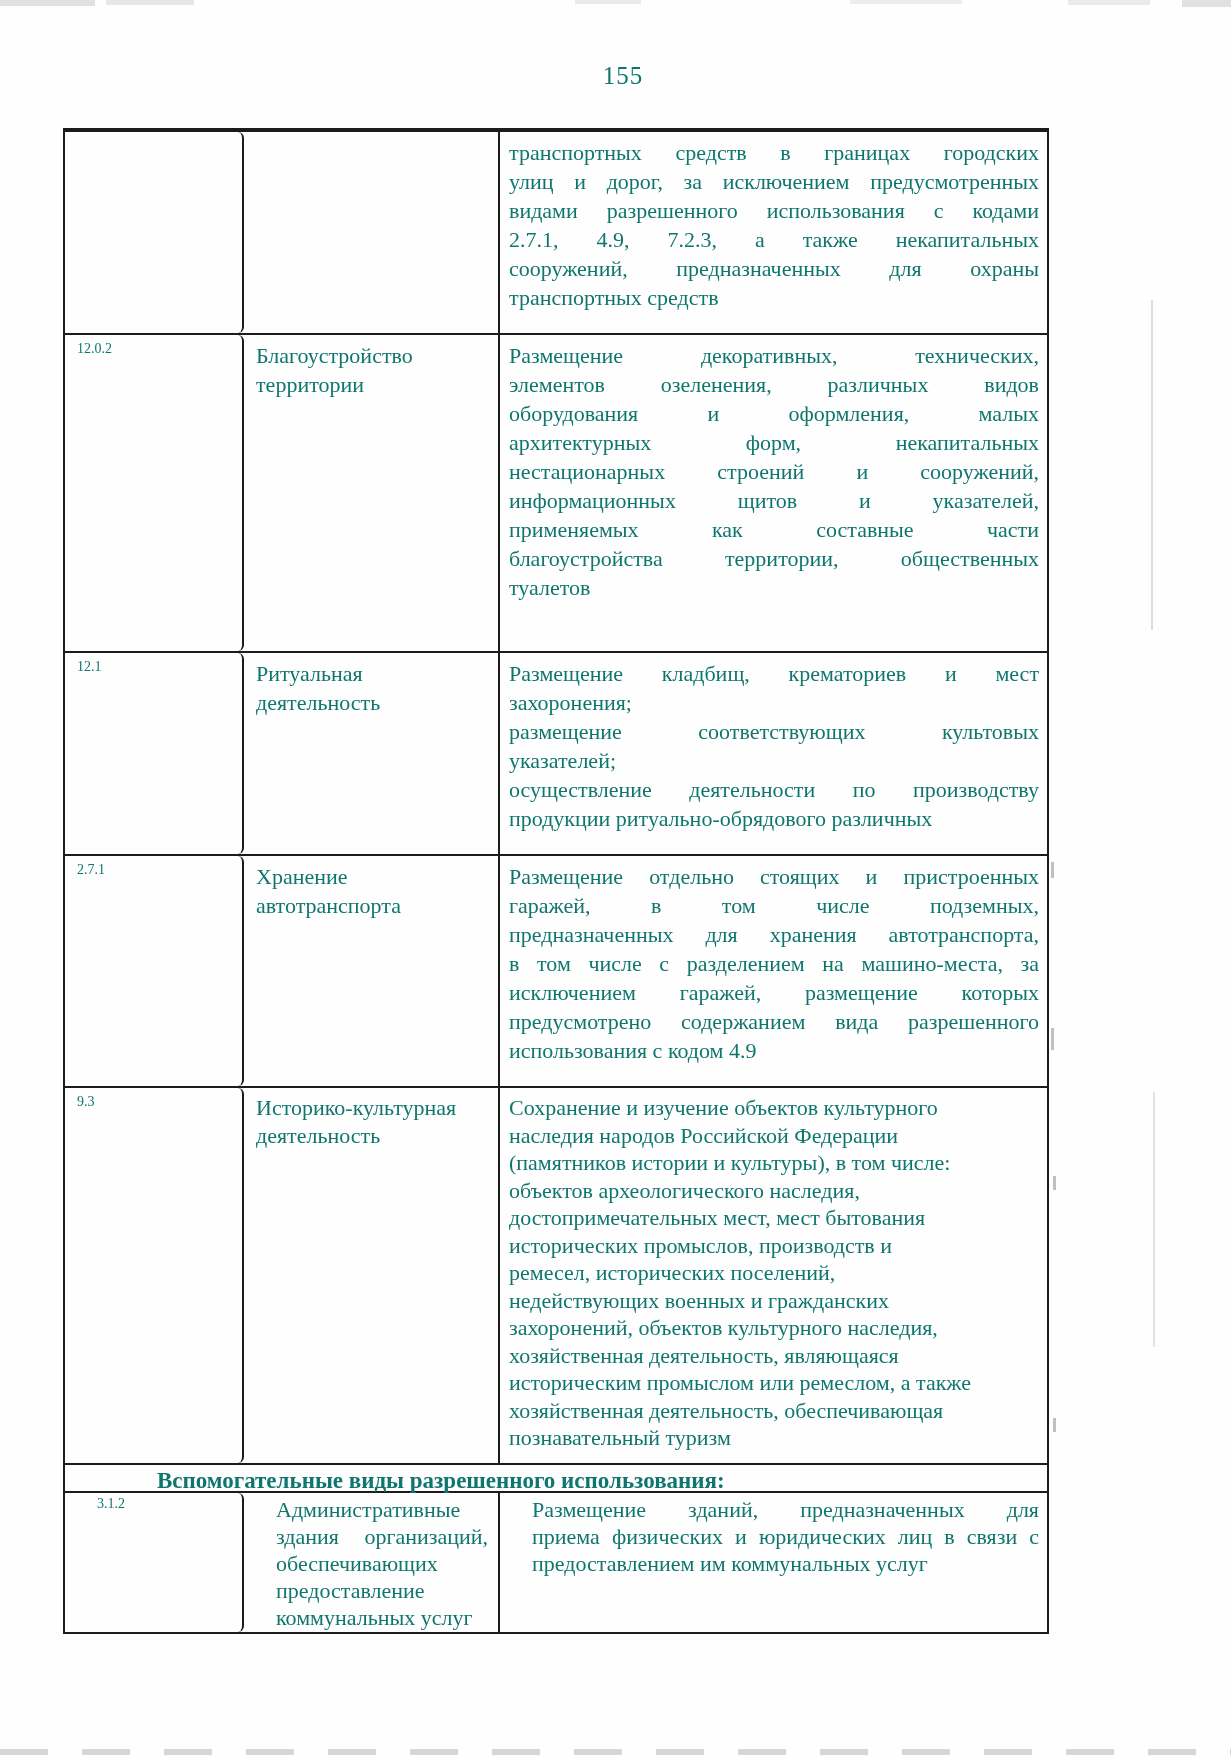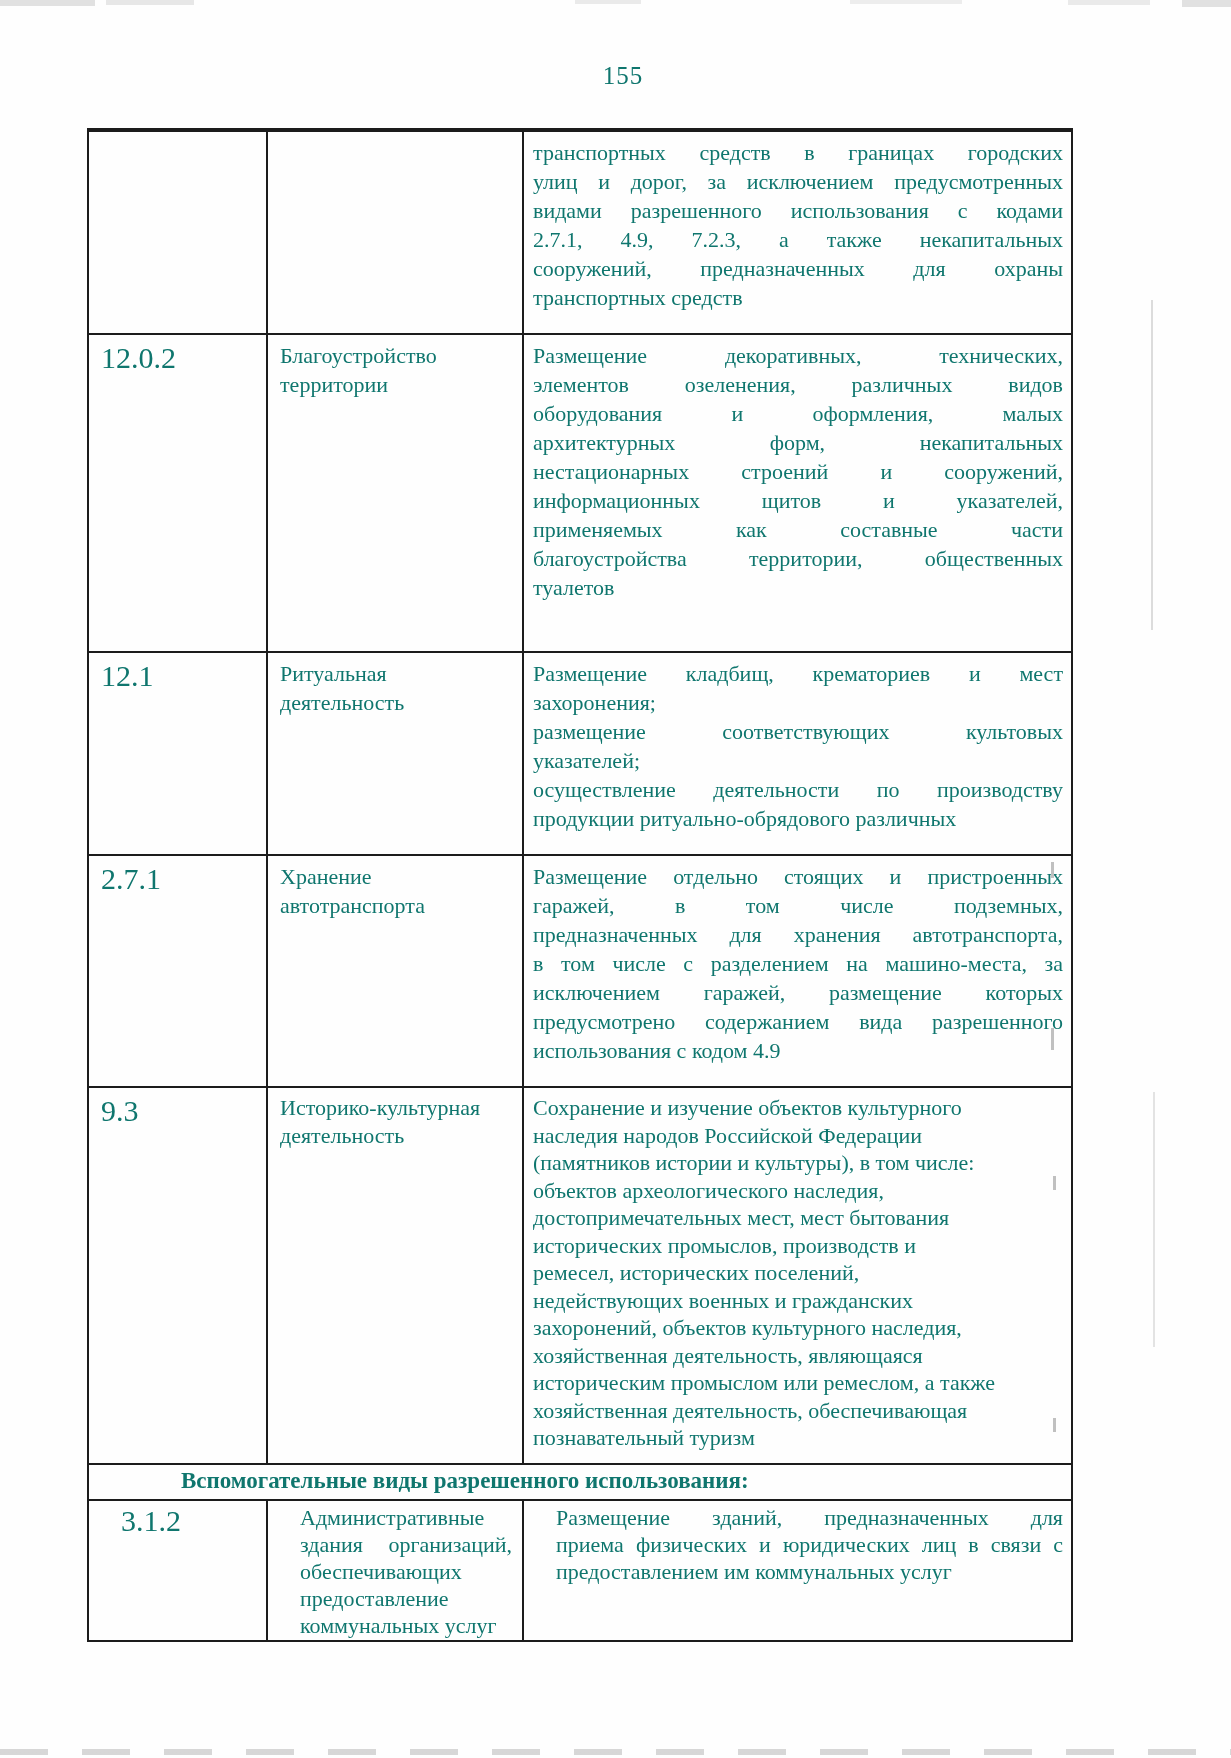--- a/index.html
+++ b/index.html
@@ -6,28 +6,28 @@
   .page{
     position:relative;width:1231px;height:1758px;background:#fefefe;
     font-family:"Liberation Serif","DejaVu Serif",serif;color:#0f766e;overflow:hidden;
   }
   .page-number{
     position:absolute;top:62px;left:14px;width:1218px;text-align:center;
     font-size:25px;letter-spacing:1px;
   }
   .doc-table{
     position:absolute;left:63px;top:128px;width:986px;box-sizing:border-box;
-    border:2px solid #1c1c1c;border-top-width:4px;background:transparent;margin-left:24px;
+    border:2px solid #1c1c1c;border-top-width:4px;background:transparent;
   }
   .trow{display:flex;box-sizing:border-box;border-bottom:2px solid #1c1c1c;}
   .trow:last-child{border-bottom:none;}
   .r0{height:203px}.r1{height:318px}.r2{height:203px}.r3{height:232px}
-  .r4{height:377px}.r5{height:36px}.r6{height:139px}
+  .r4{height:377px}.r5{height:28px}.r6{height:139px}
   .cell{box-sizing:border-box;overflow:hidden;padding-top:6px;}
-  .c1{width:179px;border-right:2px solid #1c1c1c;padding-left:12px;font-size:30px;}
+  .c1{width:179px;border-right:2px solid #1c1c1c;padding-left:12px;font-size:14px;border-radius:6px;}
   .c2{width:256px;border-right:2px solid #1c1c1c;padding:6px 10px 0 12px;}
   .c3{flex:1;padding:6px 8px 0 9px;}
   .line{
     font-size:22px;line-height:29px;white-space:nowrap;
     text-align:justify;text-align-last:justify;text-justify:inter-word;
   }
   .line.pl{text-align-last:left;}
   .line.left{text-align:left;text-align-last:left;}
   .r4 .line{line-height:27.5px;}
   .r6 .cell{padding-top:3px;padding-left:32px;}

